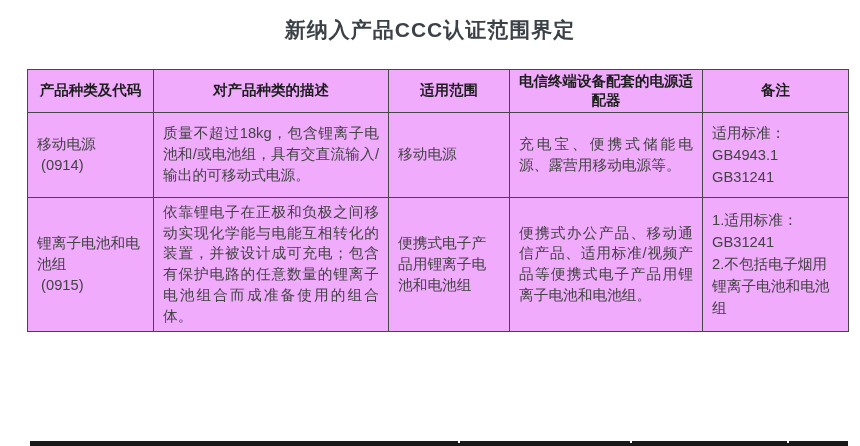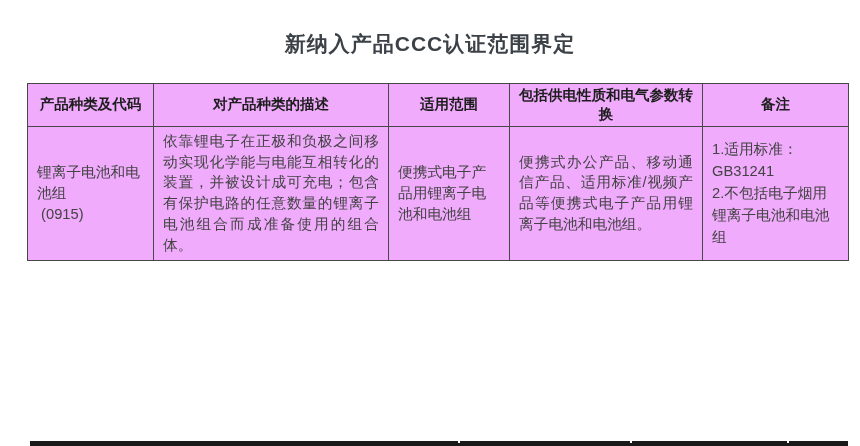--- a/index.html
+++ b/index.html
@@ -9,21 +9,21 @@
   body {
     width: 860px;
     height: 446px;
     background: #ffffff;
     font-family: "Liberation Sans", sans-serif;
     position: relative;
     overflow: hidden;
   }
   .doc-title {
     margin: 0;
-    padding-top: 30px;
+    padding-top: 16px;
     text-align: center;
     font-size: 21px;
     font-weight: bold;
     color: #3c4147;
     letter-spacing: 1px;
   }
   table.ccc-table {
     border-collapse: collapse;
     table-layout: fixed;
     width: 821px;
@@ -88,25 +88,35 @@
     <col style="width:235px">
     <col style="width:121px">
     <col style="width:193px">
     <col style="width:146px">
   </colgroup>
   <thead>
     <tr>
       <th>产品种类及代码</th>
       <th>对产品种类的描述</th>
       <th>适用范围</th>
-      <th>包括供电性质和电气参数转换</th>
+      <th>电信终端设备配套的电源适配器</th>
       <th>备注</th>
     </tr>
   </thead>
   <tbody>
+    <tr class="row-2">
+      <td class="cell-category">移动电源
+ (0914)</td>
+      <td class="cell-desc">质量不超过18kg，包含锂离子电池和/或电池组，具有交直流输入/输出的可移动式电源。</td>
+      <td class="cell-scope">移动电源</td>
+      <td class="cell-scope-desc">充电宝、便携式储能电源、露营用移动电源等。</td>
+      <td class="cell-remarks">适用标准：
+GB4943.1
+GB31241</td>
+    </tr>
     <tr class="row-3">
       <td class="cell-category">锂离子电池和电池组
  (0915)</td>
       <td class="cell-desc">依靠锂电子在正极和负极之间移动实现化学能与电能互相转化的装置，并被设计成可充电；包含有保护电路的任意数量的锂离子电池组合而成准备使用的组合体。</td>
       <td class="cell-scope">便携式电子产品用锂离子电池和电池组</td>
       <td class="cell-scope-desc">便携式办公产品、移动通信产品、适用标准/视频产品等便携式电子产品用锂离子电池和电池组。</td>
       <td class="cell-remarks">1.适用标准：
 GB31241
 2.不包括电子烟用锂离子电池和电池组</td>
     </tr>

